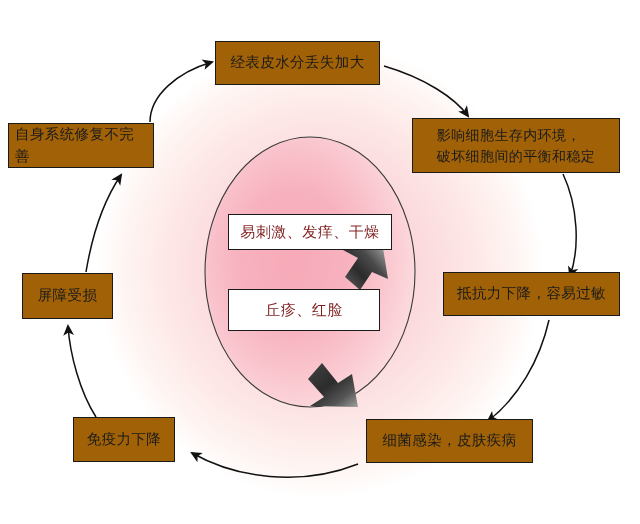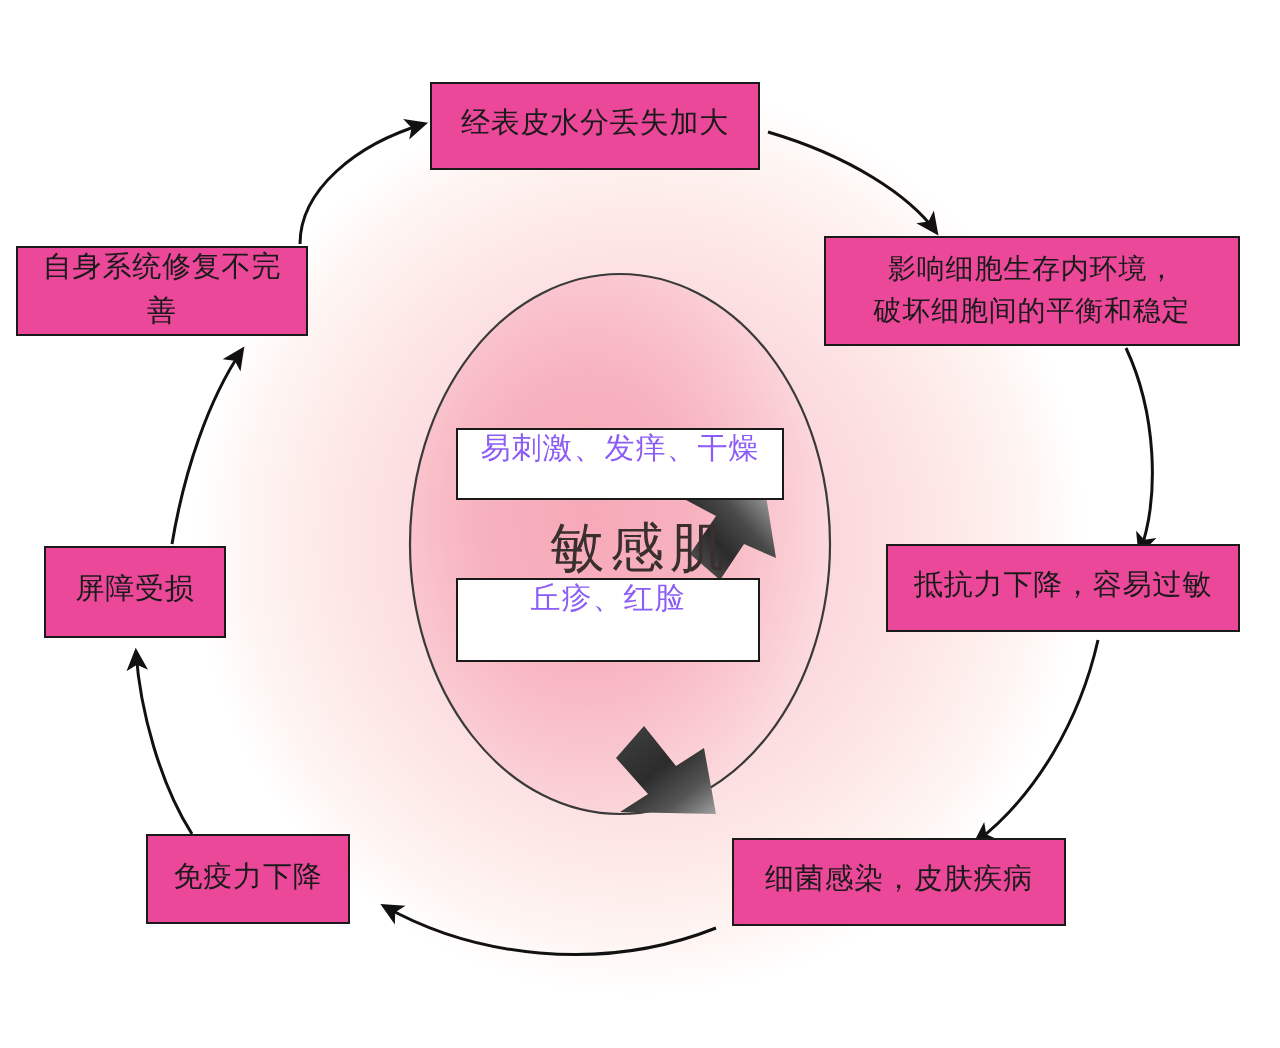--- a/index.html
+++ b/index.html
@@ -23,46 +23,45 @@
     left: 0;
     top: 0;
     width: 640px;
     height: 524px;
   }
 
   
   .pbox {
     position: absolute;
     box-sizing: border-box;
-    background: #ec4899;
+    background: #a16207;
     border: 1.4px solid #1a1a1a;
     color: #1a1a1a;
     font-size: 14.5px;
     line-height: 1.45;
-    text-align: center;
     display: flex;
     align-items: center;
     justify-content: center;
     padding: 2px 6px;
     white-space: pre-line;
     letter-spacing: 0.4px;
     z-index: 6;
   }
 
   
   .sbox {
     position: absolute;
     box-sizing: border-box;
     background: #ffffff;
     border: 1.4px solid #1a1a1a;
-    color: #8b5cf6;
+    color: #7f1d1d;
     font-size: 15px;
     text-align: center;
     display: flex;
-    align-items: flex-start;
+    align-items: center;
     justify-content: center;
     letter-spacing: 0.5px;
     z-index: 7;
   }
 
   
   #core-label {
     position: absolute;
     z-index: 7;
     color: #3a2f2f;
@@ -129,21 +128,20 @@
     <g>
       <path d="M 383,248 L 388,279 L 372,272 L 360,290 L 345,277 L 358,258 L 343,250 Z" fill="url(#arrowGrad1)"></path>
       <path d="M 358,407 L 352,374 L 338,383 L 322,363 L 308,379 L 324,397 L 310,406 Z" fill="url(#arrowGrad2)"></path>
     </g>
   </svg>
 
   <div class="sbox" style="left:228px; top:214px; width:164px; height:36px;">
     <span>易刺激、发痒、干燥</span>
   </div>
 
-  <div id="core-label">敏感肌</div>
 
   <div class="sbox" style="left:228px; top:289px; width:152px; height:42px;">
     <span>丘疹、红脸</span>
   </div>
 
   <div class="pbox" style="left:215px; top:41px; width:165px; height:44px;">
     <span>经表皮水分丢失加大</span>
   </div>
 
   <div class="pbox" style="left:443px; top:272px; width:177px; height:44px;">

